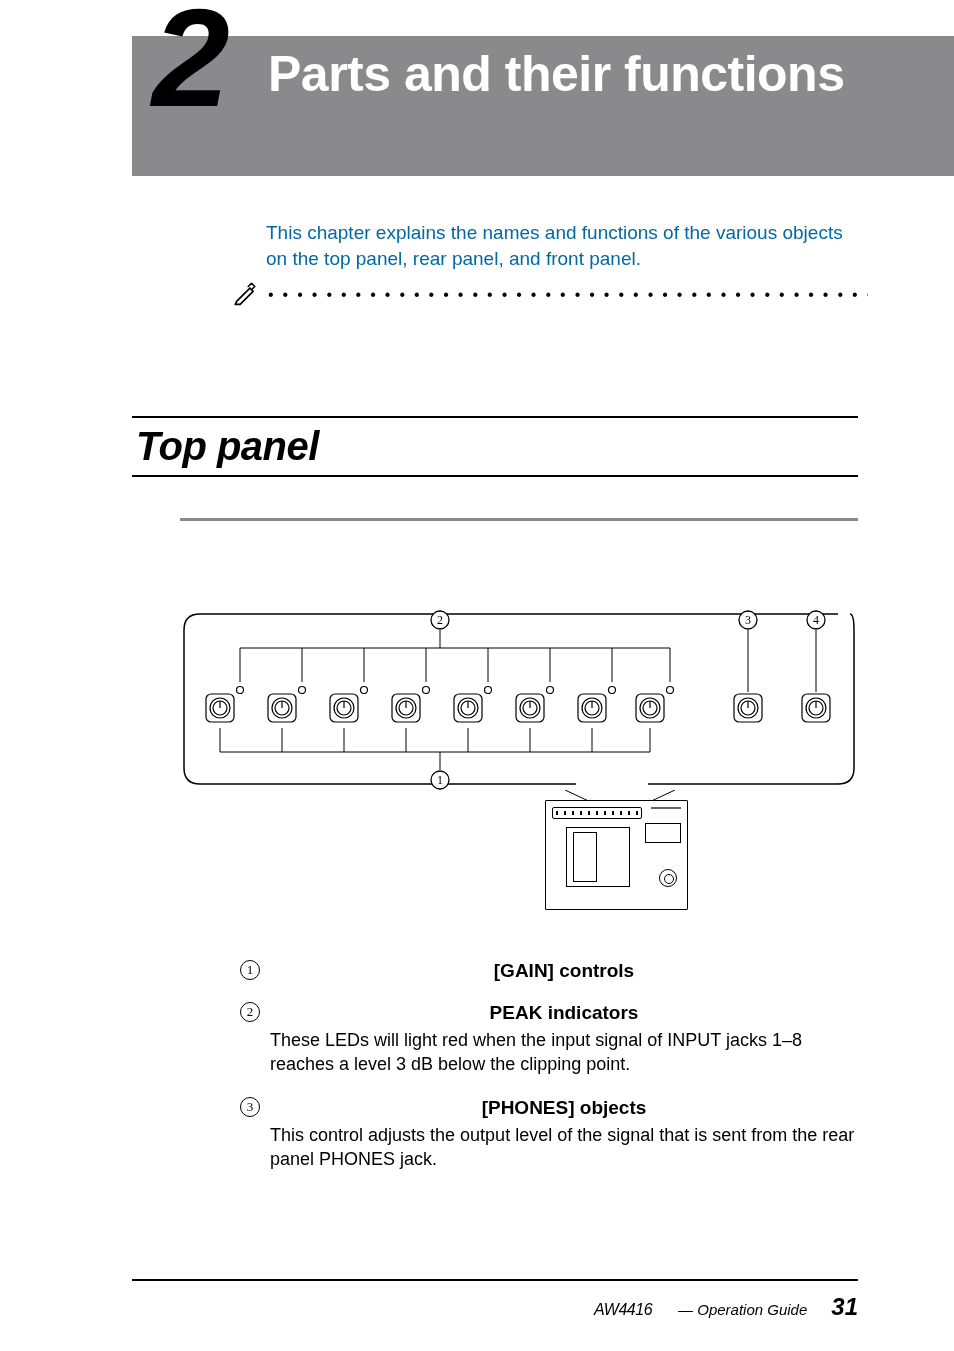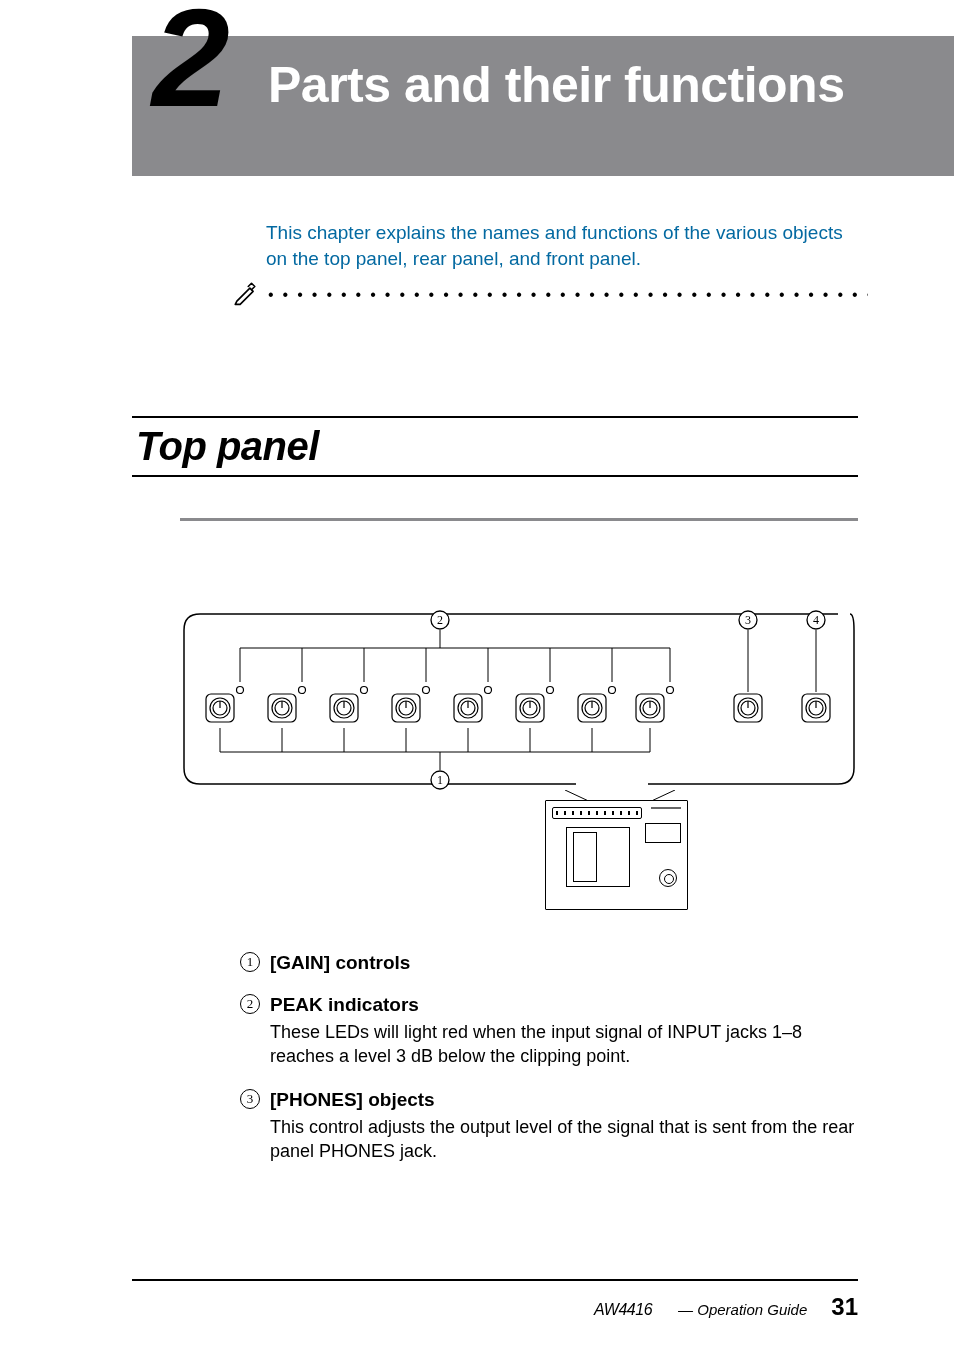--- a/index.html
+++ b/index.html
@@ -37,21 +37,21 @@
     font-style: italic;
     color: #000;
     line-height: 1;
     z-index: 2;
     letter-spacing: -4px;
   }
   .chapter-title {
     position: absolute;
     left: 268px;
     right: 30px;
-    top: 58px;
+    top: 47px;
     font-family: "Myriad Pro", "Segoe UI", Arial, sans-serif;
     font-size: 50px;
     font-weight: 800;
     color: #fff;
     line-height: 1.08;
     z-index: 3;
     letter-spacing: -0.5px;
   }
 
   
@@ -226,21 +226,22 @@
     box-sizing: border-box;
     font-family: Georgia, serif;
     font-size: 13px;
     line-height: 17px;
     text-align: center;
   }
   .def-title {
     font-family: "Myriad Pro", "Segoe UI", Arial, sans-serif;
     font-size: 19px;
     font-weight: 700;
-    margin: 4px 0 4px 0;
+    margin: 12px 0 4px 0;
+    text-align: center;
   }
   .def-body {
     font-family: "Myriad Pro", "Segoe UI", Arial, sans-serif;
     font-size: 18px;
     line-height: 1.35;
     margin: 0;
   }
 
   
   .foot-rule {
@@ -269,20 +270,21 @@
     font-family: "Myriad Pro", "Segoe UI", Arial, sans-serif;
     font-style: italic;
     font-size: 15px;
     margin-left: 16px;
   }
   .footer .pg {
     font-family: "Myriad Pro", "Segoe UI", Arial, sans-serif;
     font-size: 24px;
     font-weight: 700;
     margin-left: 14px;
+    font-style: italic;
   }
 
 </style>
 </head>
 <body>
 <div class="page">
 
   <div class="banner"></div>
   <div class="big-number">2</div>
   <div class="chapter-title">Parts and their functions</div>

